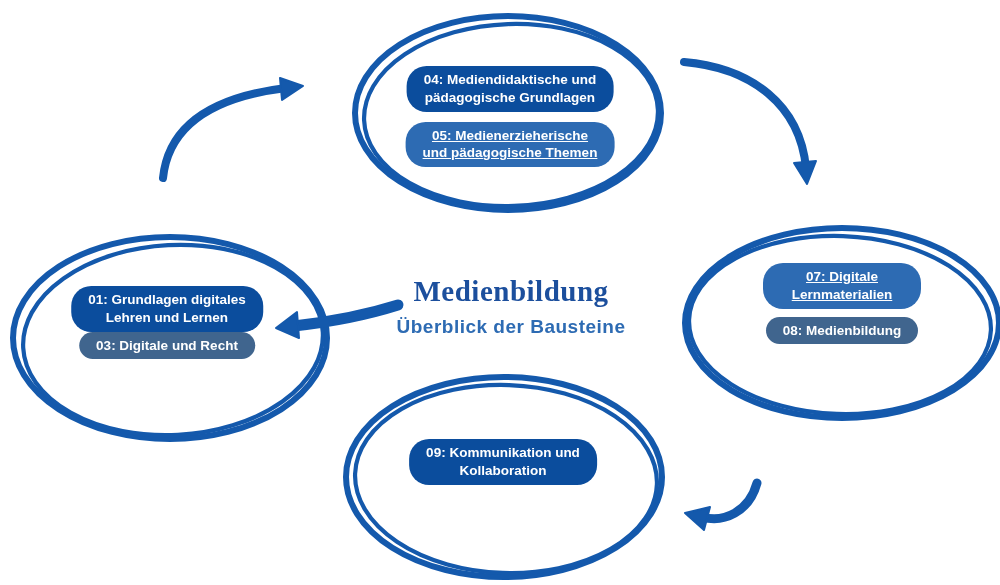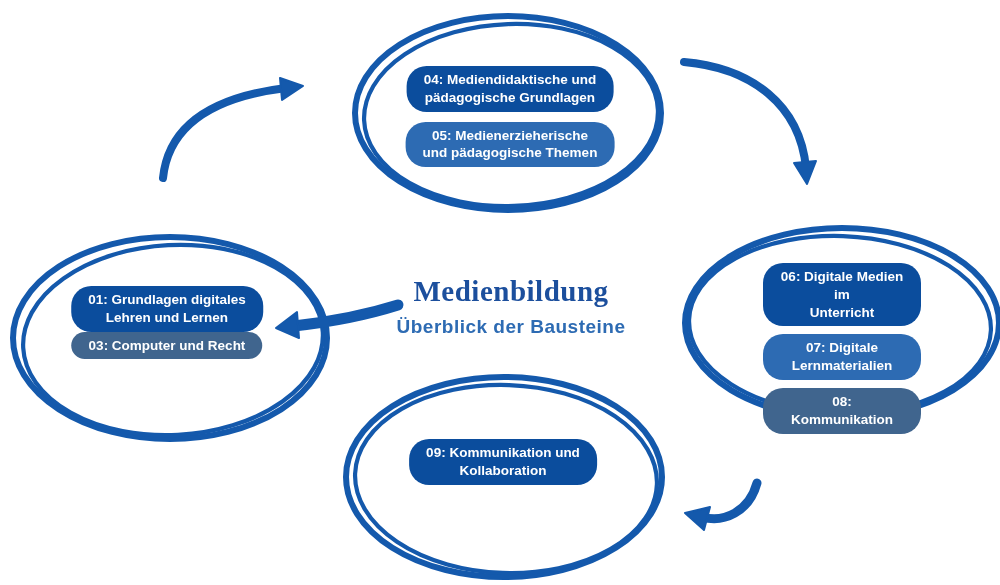--- a/index.html
+++ b/index.html
@@ -22,21 +22,21 @@
   .cluster.right  { left: 842px; top: 263px; transform: translateX(-50%); gap: 8px; }
   .cluster.left   { left: 167px; top: 286px; transform: translateX(-50%); }
   .cluster.bottom { left: 503px; top: 439px; transform: translateX(-50%); gap: 9px; }
 
   .pill {
     color: #ffffff; font-weight: bold; font-size: 13.5px; line-height: 1.32;
     text-align: center; white-space: pre-line;
     padding: 5px 17px; border-radius: 20px;
   }
   .pill.dark   { background: var(--pill-dark,   #0b4d9d); }
-  .pill.medium { background: var(--pill-medium, #2d6bb3); }
+  .pill.medium { background: var(--pill-medium, #2d6bb3); text-decoration: underline; }
   .pill.slate  { background: var(--pill-slate,  #40658e); }
 
   .center { position: absolute; left: 511px; top: 275px; transform: translateX(-50%); text-align: center; width: 320px; }
   .title {
     font-family: "Liberation Serif", serif; font-weight: bold;
     font-size: 29px; color: var(--title-color, #1c4f9d); letter-spacing: 0.5px;
   }
   .subtitle {
     margin-top: 8px; font-size: 19px; font-weight: bold;
     letter-spacing: 0.5px; color: var(--subtitle-color, #2d6bb3);
@@ -85,30 +85,28 @@
   </svg>
 
   <div class="cluster top">
     <div class="pill dark">04: Mediendidaktische und
 pädagogische Grundlagen</div>
     <div class="pill medium">05: Medienerzieherische
 und pädagogische Themen</div>
   </div>
 
   <div class="cluster right">
-    <div class="pill dark">06: Digitale Medien im
-Unterricht</div>
     <div class="pill medium">07: Digitale Lernmaterialien</div>
-    <div class="pill slate">08: Kommunikation</div>
+    <div class="pill slate">08: Medienbildung</div>
   </div>
 
   <div class="cluster left">
     <div class="pill dark">01: Grundlagen digitales
 Lehren und Lernen</div>
-    <div class="pill slate">03: Computer und Recht</div>
+    <div class="pill slate">03: Digitale und Recht</div>
   </div>
 
   <div class="cluster bottom">
     <div class="pill dark">09: Kommunikation und
 Kollaboration</div>
   </div>
 
   <div class="center">
     <div class="title">Medienbildung</div>
     <div class="subtitle">Überblick der Bausteine</div>

